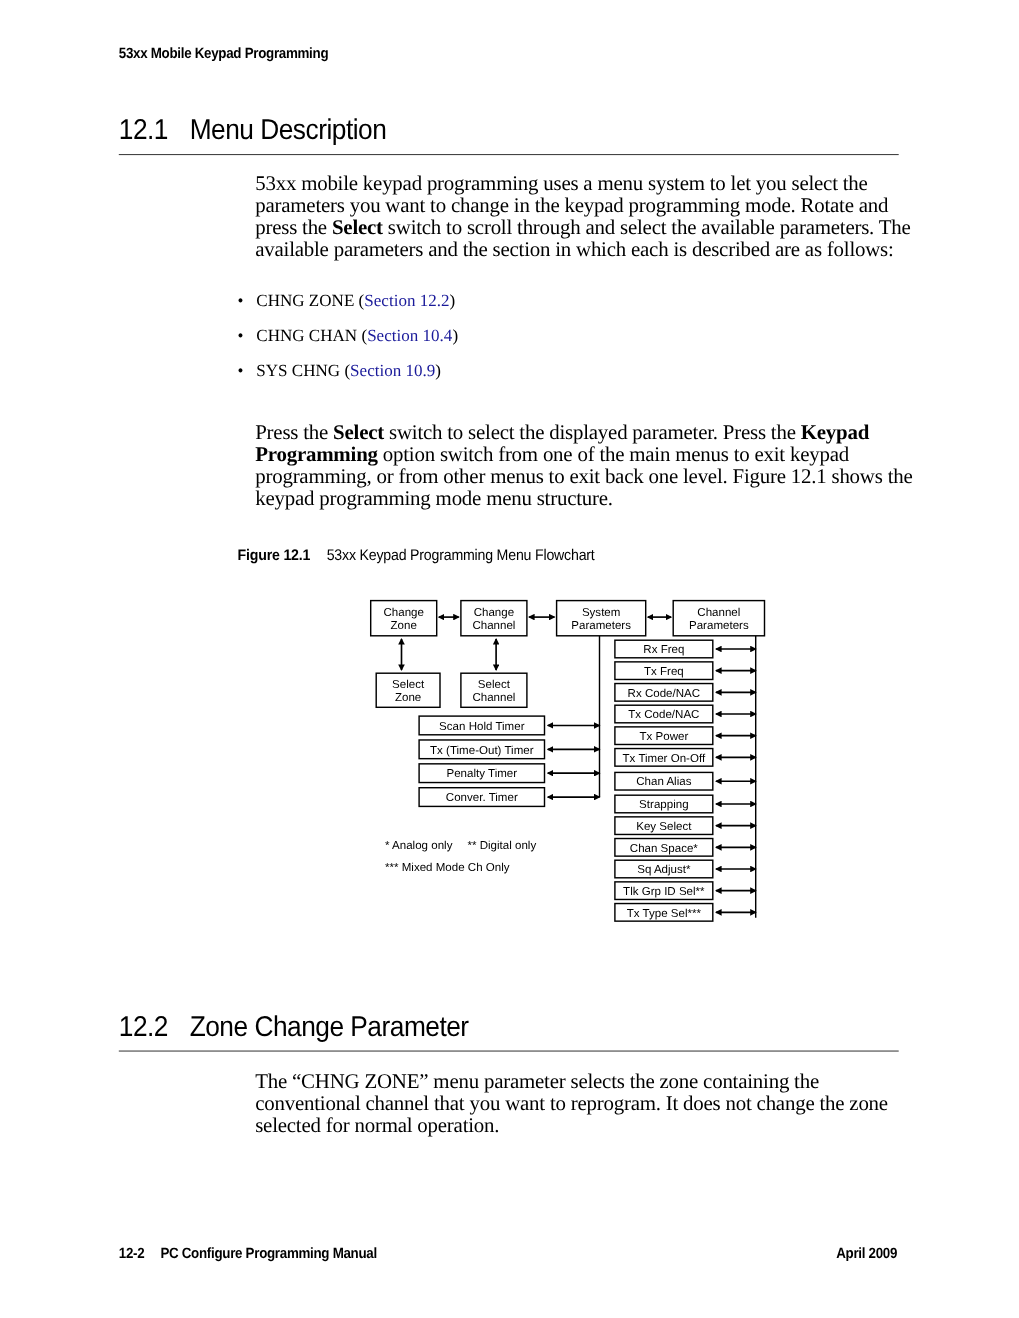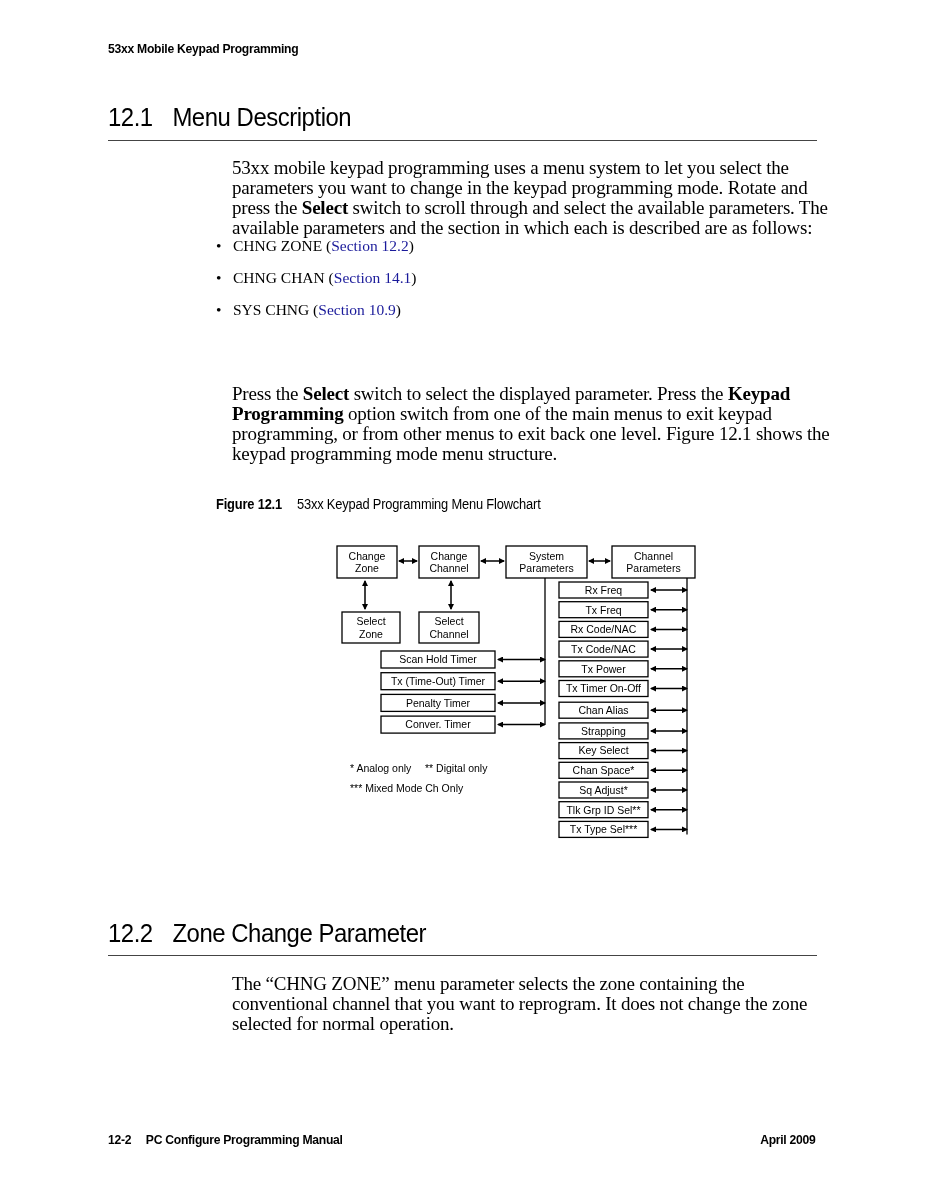--- a/index.html
+++ b/index.html
@@ -29,23 +29,23 @@
 
 <div class="running-head sans">53xx Mobile Keypad Programming</div>
 
 <div class="sec-title sans" style="top:102px;">
   <span class="num">12.1</span><span>Menu Description</span>
 </div>
 <div class="rule" style="top:140px;"></div>
 
 <div class="body-text serif" style="top:158px;"><span>53xx mobile keypad programming uses a menu system to let you select the parameters you want to change in the keypad programming mode. Rotate and press the </span><b>Select</b><span> switch to scroll through and select the available parameters. The available parameters and the section in which each is described are as follows:</span></div>
 
-<ul class="bullet-list serif" style="top:236px;">
+<ul class="bullet-list serif" style="top:264px;">
   <li><span class="dot">•</span><span>CHNG ZONE</span> (<span class="link">Section 12.2</span>)</li>
-  <li><span class="dot">•</span><span>CHNG CHAN</span> (<span class="link">Section 14.1</span>)</li>
+  <li><span class="dot">•</span><span>CHNG CHAN</span> (<span class="link">Section 10.4</span>)</li>
   <li><span class="dot">•</span><span>SYS CHNG</span> (<span class="link">Section 10.9</span>)</li>
 </ul>
 
 <div class="body-text serif" style="top:384px;"><span>Press the </span><b>Select</b><span> switch to select the displayed parameter. Press the </span><b>Keypad Programming</b><span> option switch from one of the main menus to exit keypad programming, or from other menus to exit back one level. Figure 12.1 shows the keypad programming mode menu structure.</span></div>
 
 <div class="fig-caption sans">
   <span class="label">Figure 12.1</span><span>53xx Keypad Programming Menu Flowchart</span>
 </div>
 
 <svg id="flowchart" width="926" height="1198" xmlns="http://www.w3.org/2000/svg">

